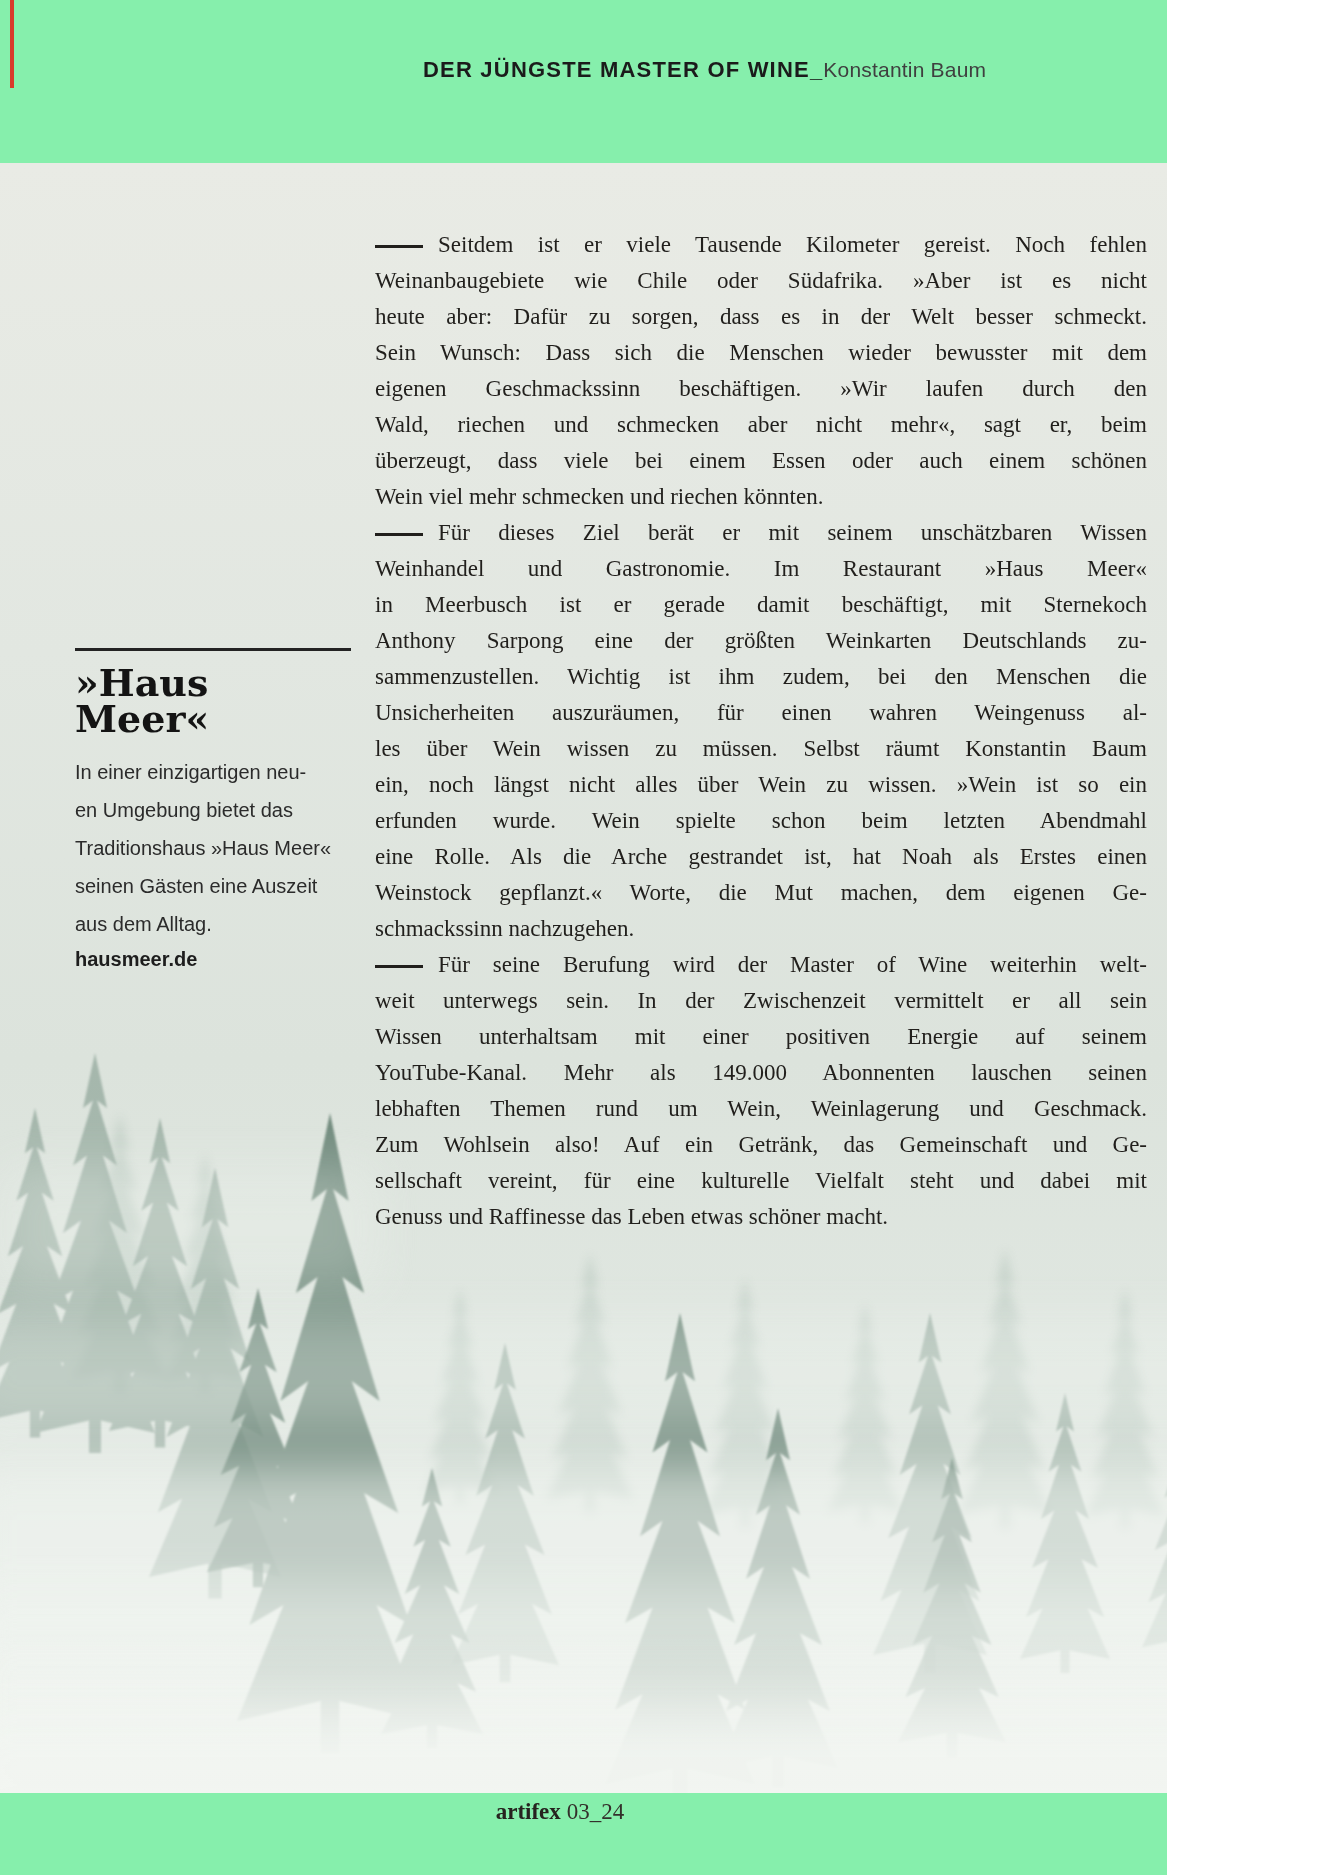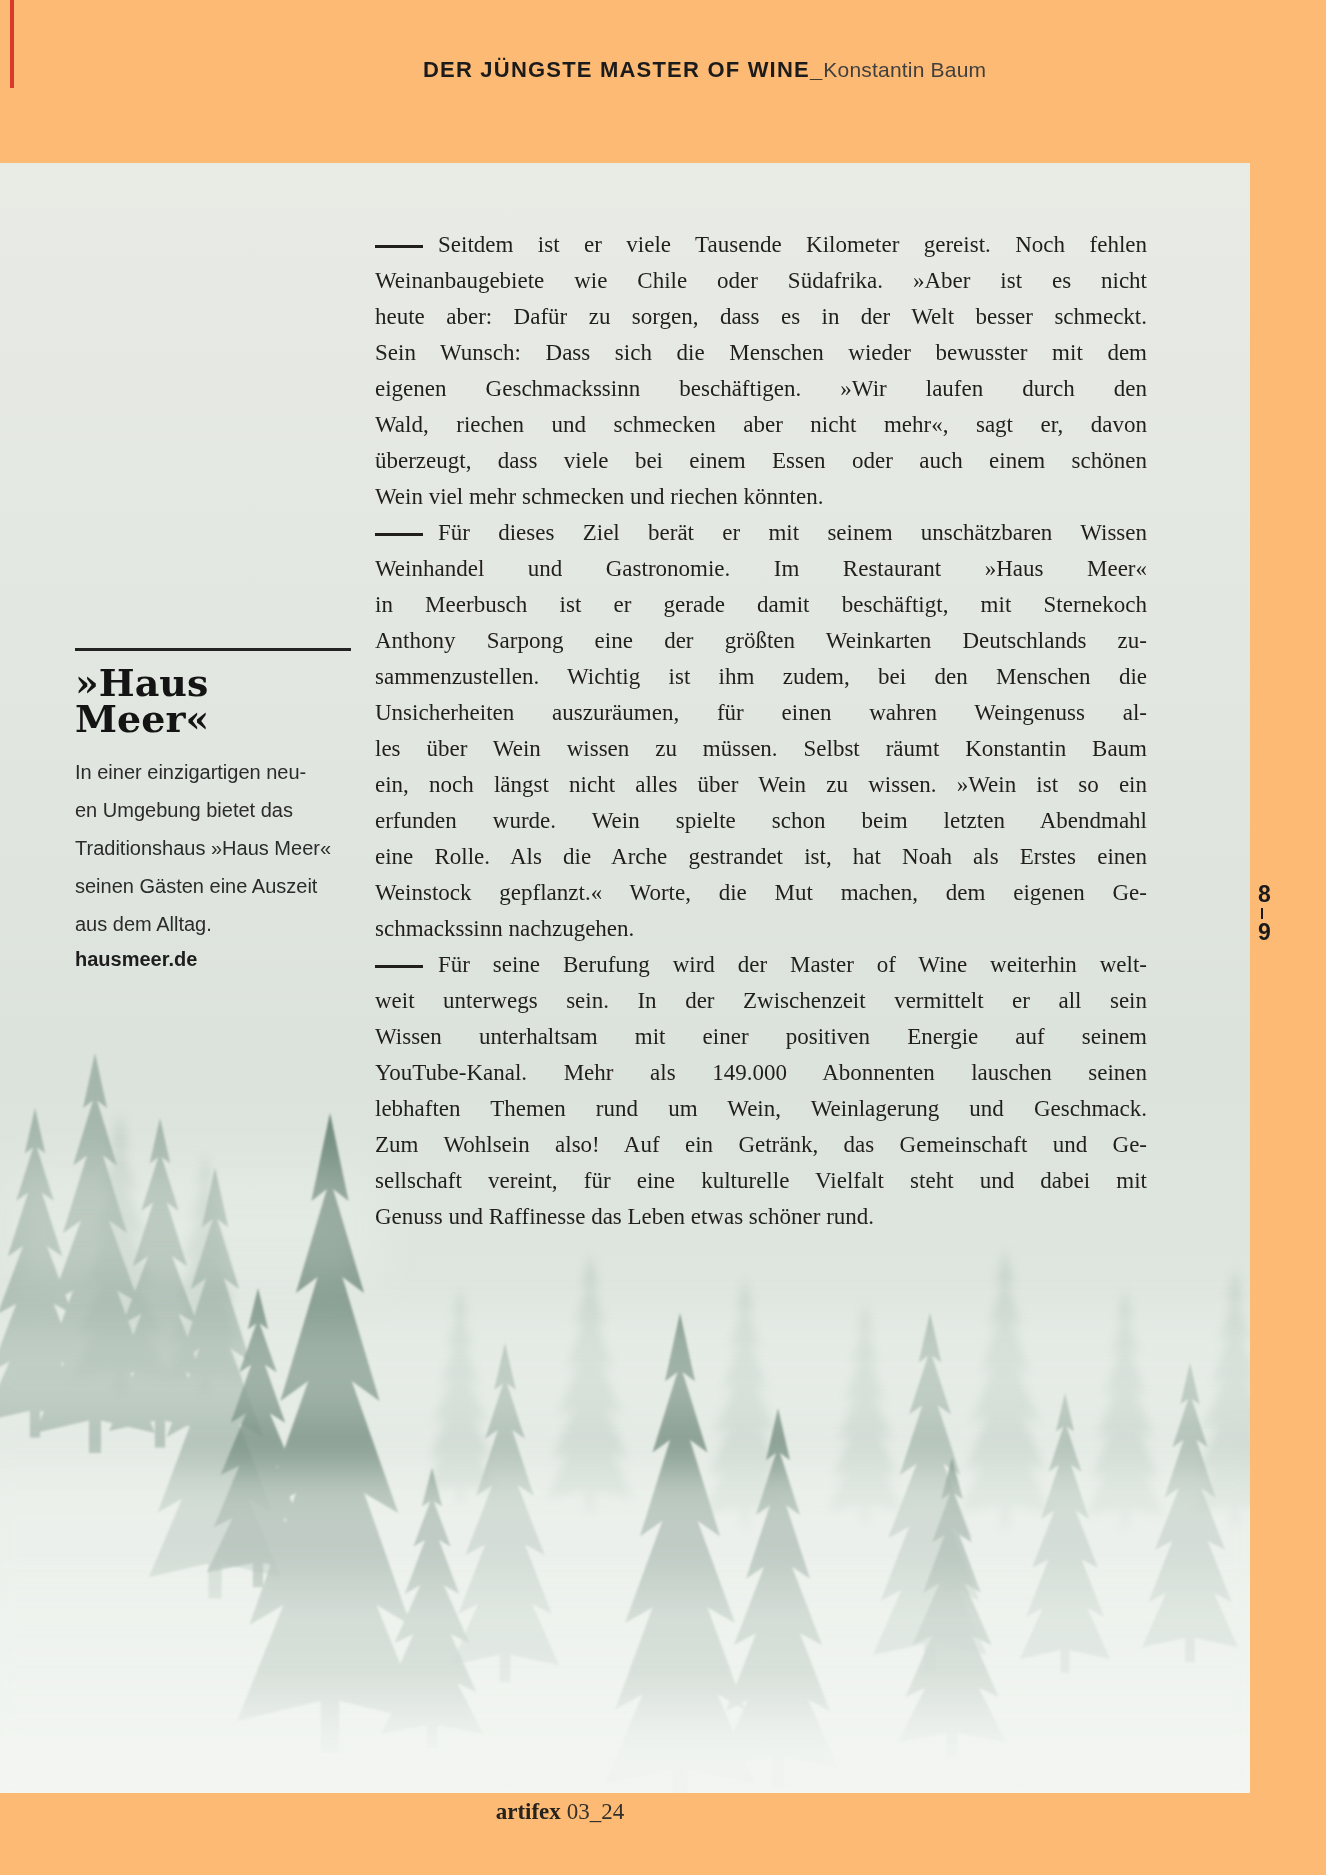--- a/index.html
+++ b/index.html
@@ -1,16 +1,16 @@
 <!DOCTYPE html>
 <html><head>
 <meta charset="utf-8">
 <style>
   html,body{margin:0;padding:0;background:#ffffff;}
-  .page{position:relative;width:1326px;height:1875px;background:#fdba74;overflow:hidden;
+  .page{position:relative;width:1167px;height:1875px;background:#86efac;overflow:hidden;
         font-family:"Liberation Serif",serif;color:#211f1c;}
 
   
   .edge-mark{position:absolute;left:10px;top:0;width:4px;height:88px;}
 
   
   .header{position:absolute;left:423px;top:57px;white-space:nowrap;
           font-family:"Liberation Sans",sans-serif;font-size:22px;line-height:26px;}
   .header .t{font-weight:bold;letter-spacing:1.2px;color:#1b1b1b;}
   .header .a{font-weight:normal;letter-spacing:.2px;color:#3f3f3f;font-size:21px;}
@@ -191,21 +191,21 @@
     <div class="sidebar-link">hausmeer.de</div>
   </aside>
 
   <main class="article">
       <div class="para">
         <div class="line lead">Seitdem ist er viele Tausende Kilometer gereist. Noch fehlen</div>
         <div class="line">Weinanbaugebiete wie Chile oder Südafrika. »Aber ist es nicht</div>
         <div class="line">heute aber: Dafür zu sorgen, dass es in der Welt besser schmeckt.</div>
         <div class="line">Sein Wunsch: Dass sich die Menschen wieder bewusster mit dem</div>
         <div class="line">eigenen Geschmackssinn beschäftigen. »Wir laufen durch den</div>
-        <div class="line">Wald, riechen und schmecken aber nicht mehr«, sagt er, davon</div>
+        <div class="line">Wald, riechen und schmecken aber nicht mehr«, sagt er, beim</div>
         <div class="line">überzeugt, dass viele bei einem Essen oder auch einem schönen</div>
         <div class="line plast">Wein viel mehr schmecken und riechen könnten.</div>
       </div>
       <div class="para">
         <div class="line lead">Für dieses Ziel berät er mit seinem unschätzbaren Wissen</div>
         <div class="line">Weinhandel und Gastronomie. Im Restaurant »Haus Meer«</div>
         <div class="line">in Meerbusch ist er gerade damit beschäftigt, mit Sternekoch</div>
         <div class="line">Anthony Sarpong eine der größten Weinkarten Deutschlands zu-</div>
         <div class="line">sammenzustellen. Wichtig ist ihm zudem, bei den Menschen die</div>
         <div class="line">Unsicherheiten auszuräumen, für einen wahren Weingenuss al-</div>
@@ -217,21 +217,21 @@
         <div class="line plast">schmackssinn nachzugehen.</div>
       </div>
       <div class="para">
         <div class="line lead">Für seine Berufung wird der Master of Wine weiterhin welt-</div>
         <div class="line">weit unterwegs sein. In der Zwischenzeit vermittelt er all sein</div>
         <div class="line">Wissen unterhaltsam mit einer positiven Energie auf seinem</div>
         <div class="line">YouTube-Kanal. Mehr als 149.000 Abonnenten lauschen seinen</div>
         <div class="line">lebhaften Themen rund um Wein, Weinlagerung und Geschmack.</div>
         <div class="line">Zum Wohlsein also! Auf ein Getränk, das Gemeinschaft und Ge-</div>
         <div class="line">sellschaft vereint, für eine kulturelle Vielfalt steht und dabei mit</div>
-        <div class="line plast">Genuss und Raffinesse das Leben etwas schöner rund.</div>
+        <div class="line plast">Genuss und Raffinesse das Leben etwas schöner macht.</div>
       </div>
     </main>
 
   <div class="marker">
     <div>8</div>
     <div class="bar"></div>
     <div>9</div>
   </div>
 
   <footer class="footer">

